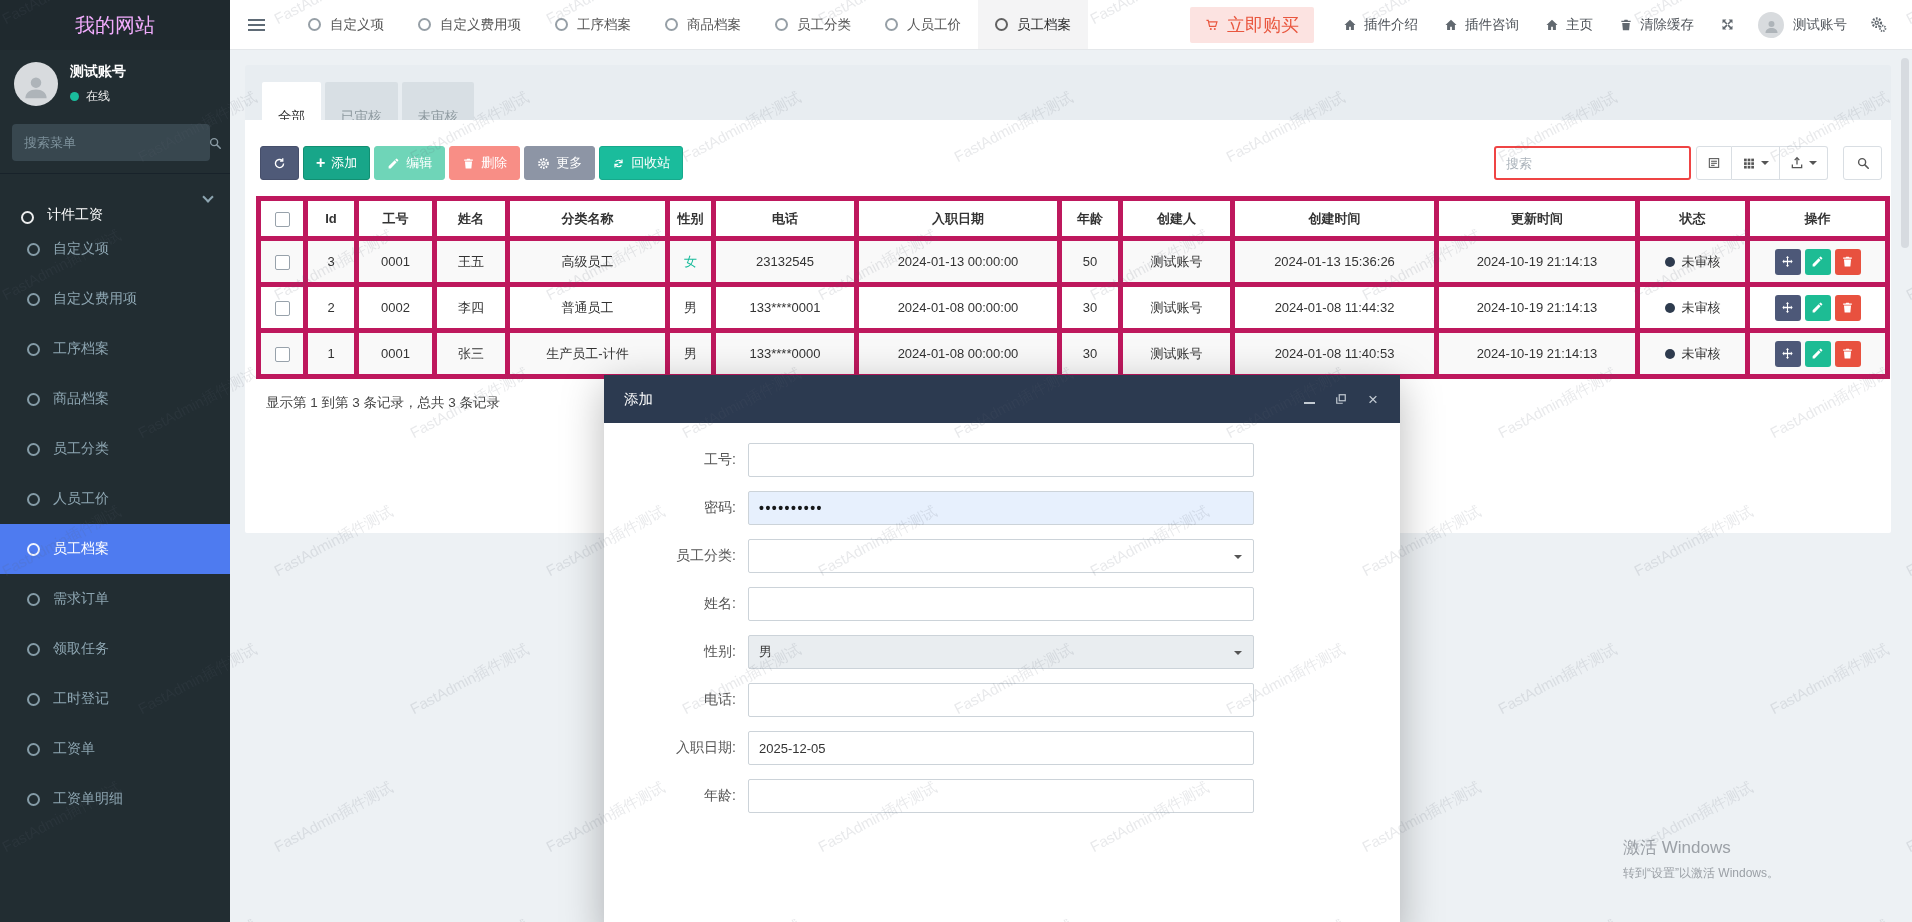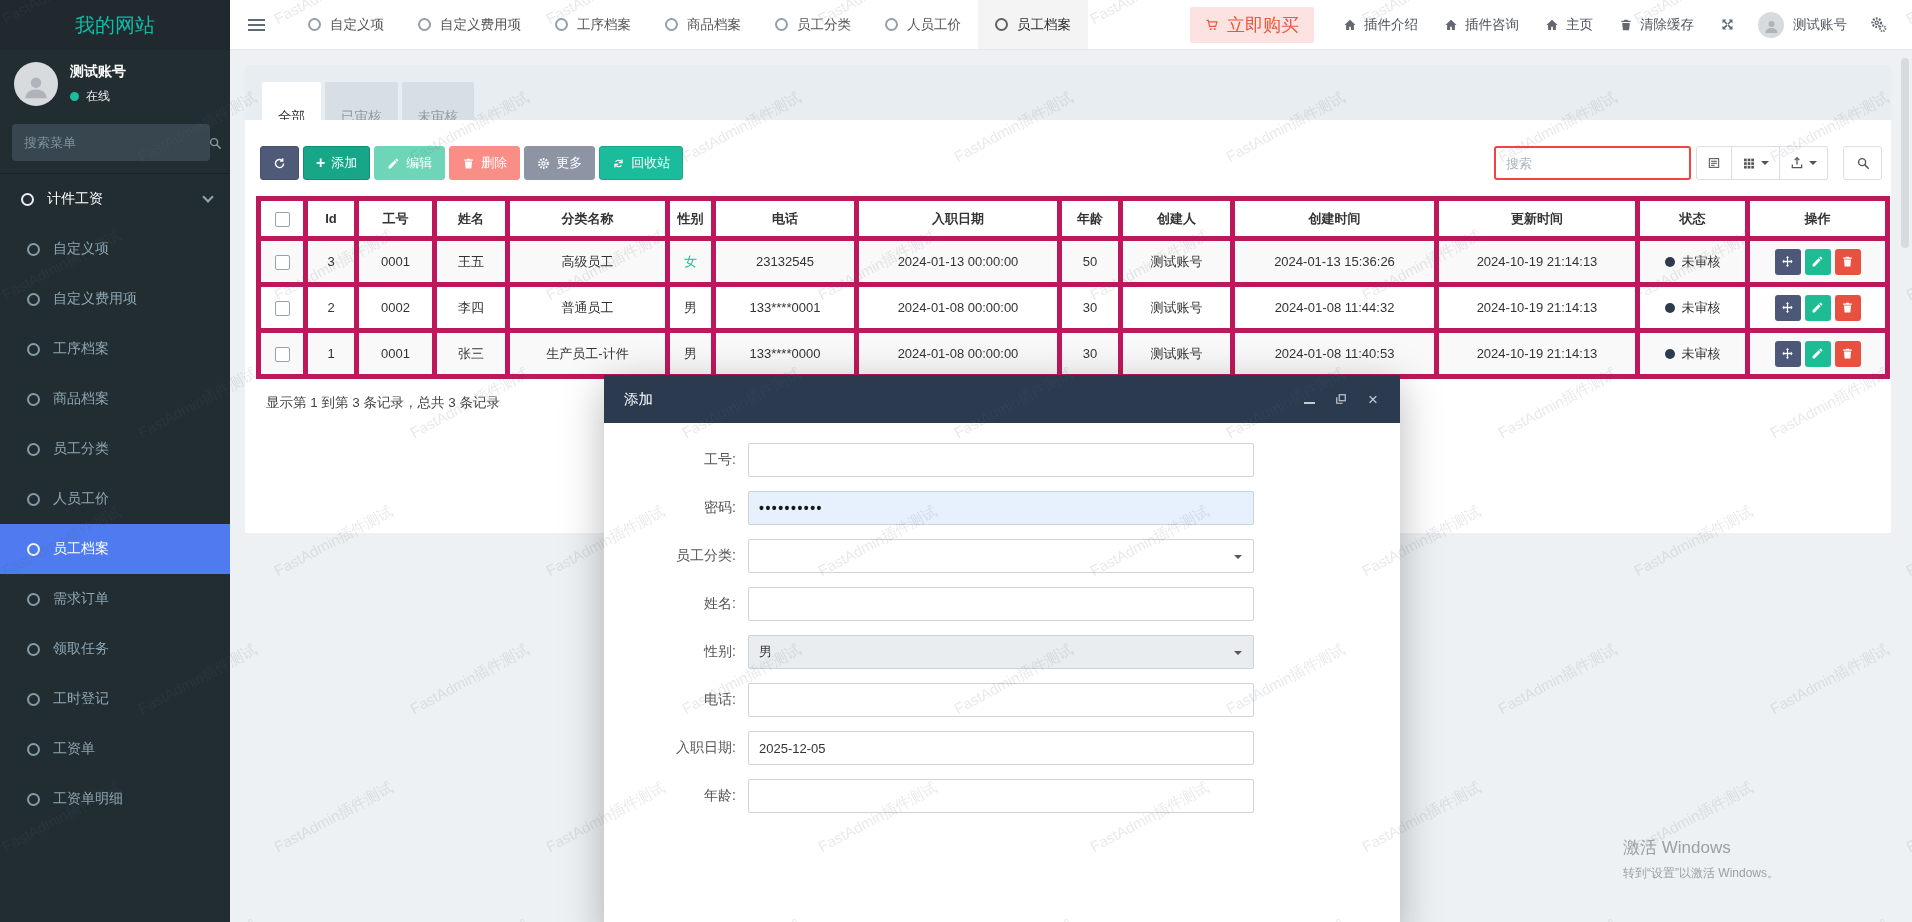--- a/index.html
+++ b/index.html
@@ -3,34 +3,34 @@
 <meta charset="utf-8">
 <style>
   * { margin:0; padding:0; box-sizing:border-box; }
   html,body { width:1912px; height:922px; overflow:hidden; }
   body { position:relative; background:#edf1f4; font-family:"Liberation Sans","DejaVu Sans",sans-serif; color:#333; }
   .icon { display:inline-flex; width:14px; height:14px; flex:none; }
   .icon svg { width:100%; height:100%; }
 
   
   .sidebar { position:absolute; left:0; top:0; width:230px; height:100%; background:#222d32; z-index:5; }
-  .sidebar-title { height:50px; line-height:50px; text-align:center; color:#14b8a6; font-size:20px; background:#1f292e; }
+  .sidebar-title { height:50px; line-height:50px; text-align:center; color:#f0abfc; font-size:20px; background:#1f292e; }
   .user-panel { display:flex; align-items:center; gap:12px; padding:12px 14px 10px 14px; }
   .avatar-lg { width:44px; height:44px; border-radius:50%; background:#d8dbde; display:flex; align-items:center; justify-content:center; color:#aeb4b9; overflow:hidden; }
   .avatar-lg .icon { width:30px; height:30px; margin-top:6px; }
   .user-name { font-size:14px; font-weight:bold; color:#fff; margin-bottom:7px; }
   .user-status { font-size:12px; color:#f0f0f0; display:flex; align-items:center; gap:7px; }
   .dot-green { width:9px; height:9px; border-radius:50%; background:#1abc9c; }
   .sidebar-search { margin:8px 20px 12px 12px; height:37px; background:#38474f; border-radius:4px; display:flex; align-items:center; padding:0 12px; gap:8px; }
   .sidebar-search input { flex:1; background:transparent; border:none; outline:none; color:#cfd8dc; font-size:13px; }
   .sidebar-search input::placeholder { color:#7e929c; }
   .sidebar-search .icon { color:#8a9aa3; }
   .menu { border-top:1px solid #18222a; }
   .menu-item { height:50px; display:flex; align-items:center; gap:13px; padding-left:21px; font-size:14px; color:#8ea6b2; cursor:pointer; position:relative; }
-  .menu-item.parent { color:#fff; }
+  .menu-item.parent { color:#fff;align-items:flex-end; }
   .menu-item.child { padding-left:27px; }
   .menu-item.active { background:#4e7bf0; color:#fff; }
   .ring { width:13px; height:13px; border:2px solid currentColor; border-radius:50%; opacity:.92; flex:none; }
   .chevron { position:absolute; right:18px; top:19px; width:8px; height:8px; border-right:2px solid #8ea6b2; border-bottom:2px solid #8ea6b2; transform:rotate(45deg); }
 
   
   .navbar { position:absolute; left:230px; right:0; top:0; height:50px; background:#fff; border-bottom:1px solid #e4e7ea; display:flex; align-items:stretch; z-index:6; }
   .hamburger { display:flex; flex-direction:column; justify-content:center; gap:3px; padding:0 16px 0 18px; cursor:pointer; }
   .hamburger i { display:block; width:17px; height:2px; background:#5f6b76; }
   .nav-tabs { display:flex; margin-left:10px; }

